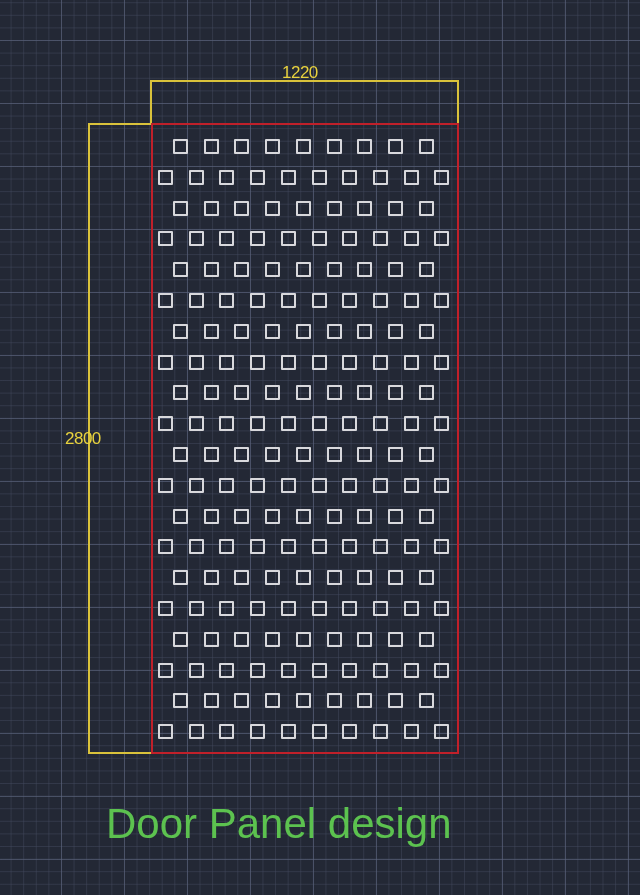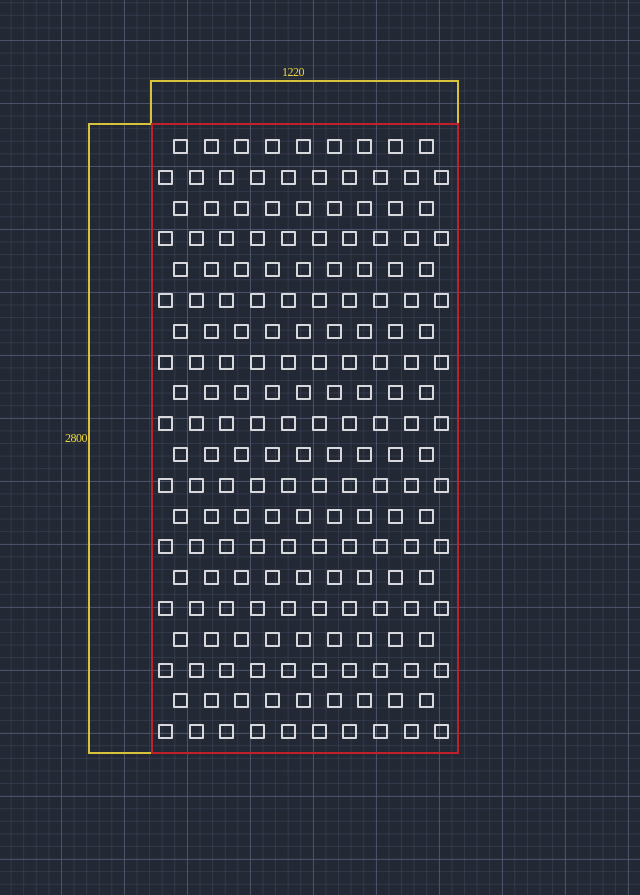--- a/index.html
+++ b/index.html
@@ -22,23 +22,23 @@
       linear-gradient(to bottom, rgba(70,77,98,0.45) 1px, transparent 1px);
     background-size: 63px 63px, 63px 63px, 12.6px 12.6px, 12.6px 12.6px;
     background-position: -2px 40px, -2px 40px, -2px 40px, -2px 40px;
     font-family: "Liberation Sans", sans-serif;
   }
   .dimline { position: absolute; background: #d9c23b; }
   .panel-edge { position: absolute; background: #c0202a; }
   .dimtext {
     position: absolute;
     color: #e8d23e;
-    font-size: 12px;
+    font-size: 17px;
     line-height: 17px;
-    font-family: Liberation Serif, serif;
+    font-family: Liberation Sans, sans-serif;
     letter-spacing: -0.5px;
   }
   .sq {
     position: absolute;
     width: 11px;
     height: 11px;
     border: 2px solid #d8d8dc;
     border-radius: 1px;
     box-sizing: content-box;
   }
@@ -261,13 +261,14 @@
       <div class="sq" style="left: 219px; top: 724px;"></div>
       <div class="sq" style="left: 250px; top: 724px;"></div>
       <div class="sq" style="left: 281px; top: 724px;"></div>
       <div class="sq" style="left: 312px; top: 724px;"></div>
       <div class="sq" style="left: 342px; top: 724px;"></div>
       <div class="sq" style="left: 373px; top: 724px;"></div>
       <div class="sq" style="left: 404px; top: 724px;"></div>
       <div class="sq" style="left: 434px; top: 724px;"></div>
     </div>
 
+  <div id="title">Door Panel design</div>
 </div>
 
 </body></html>

